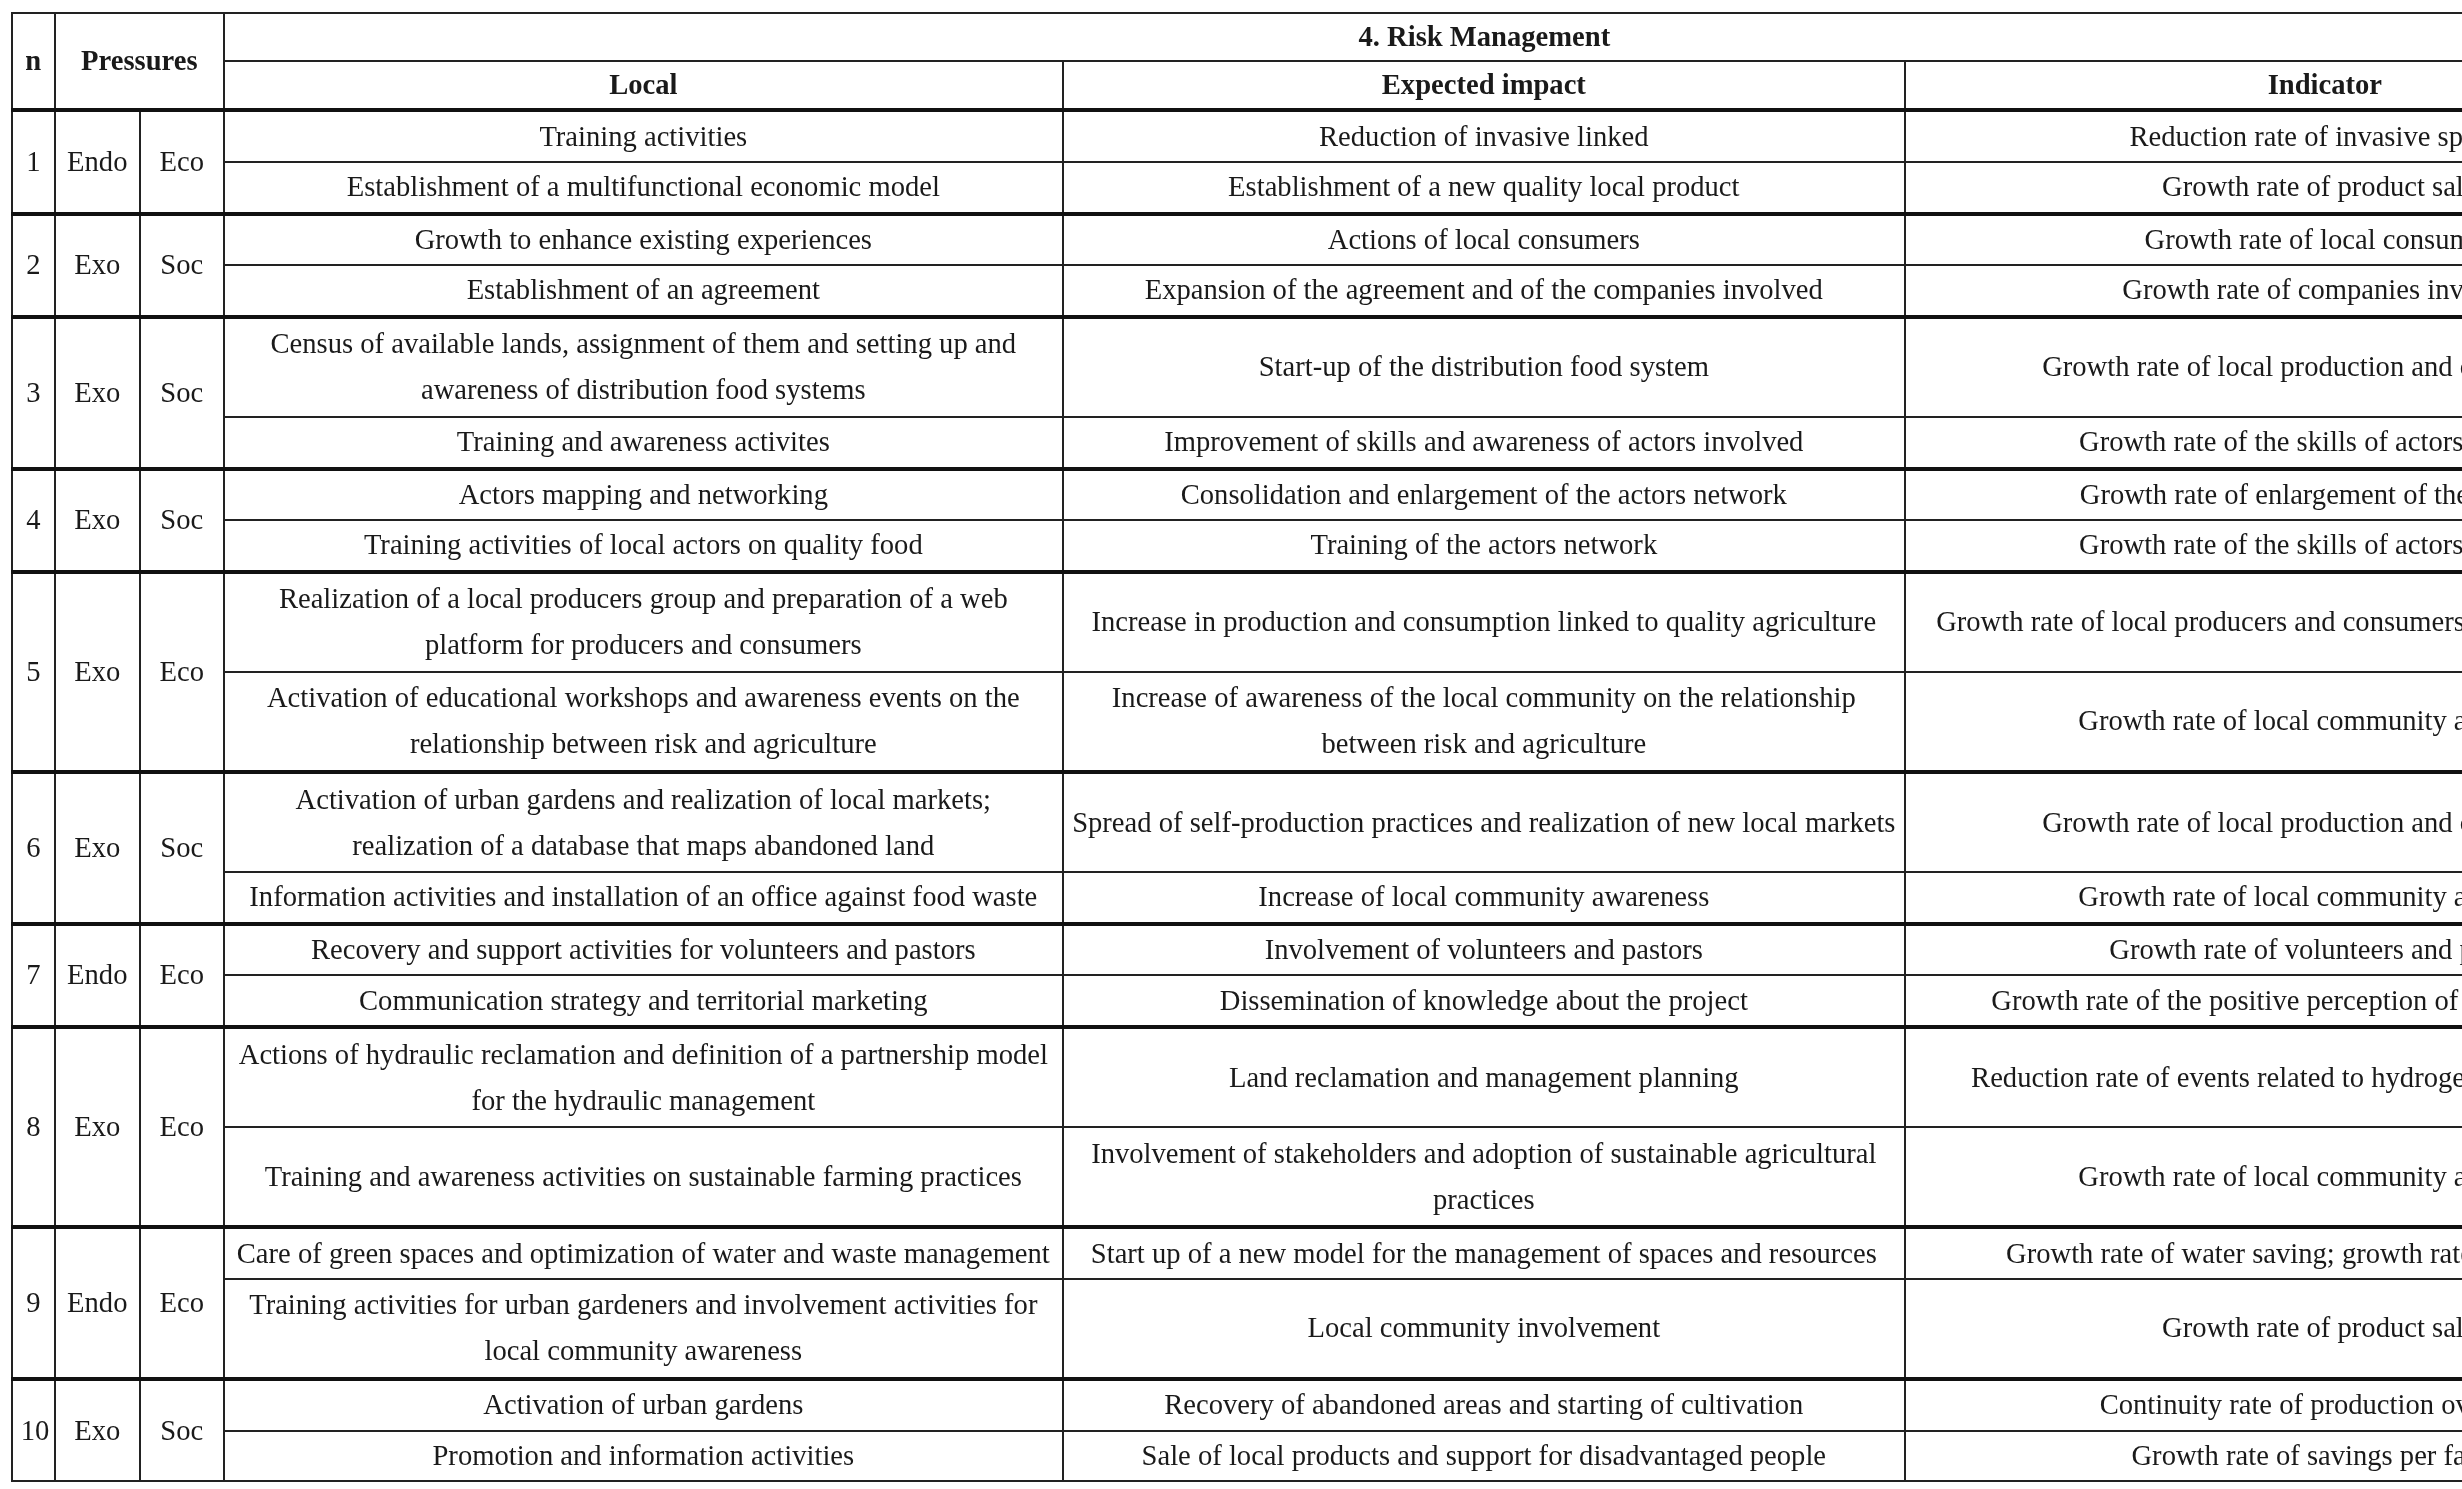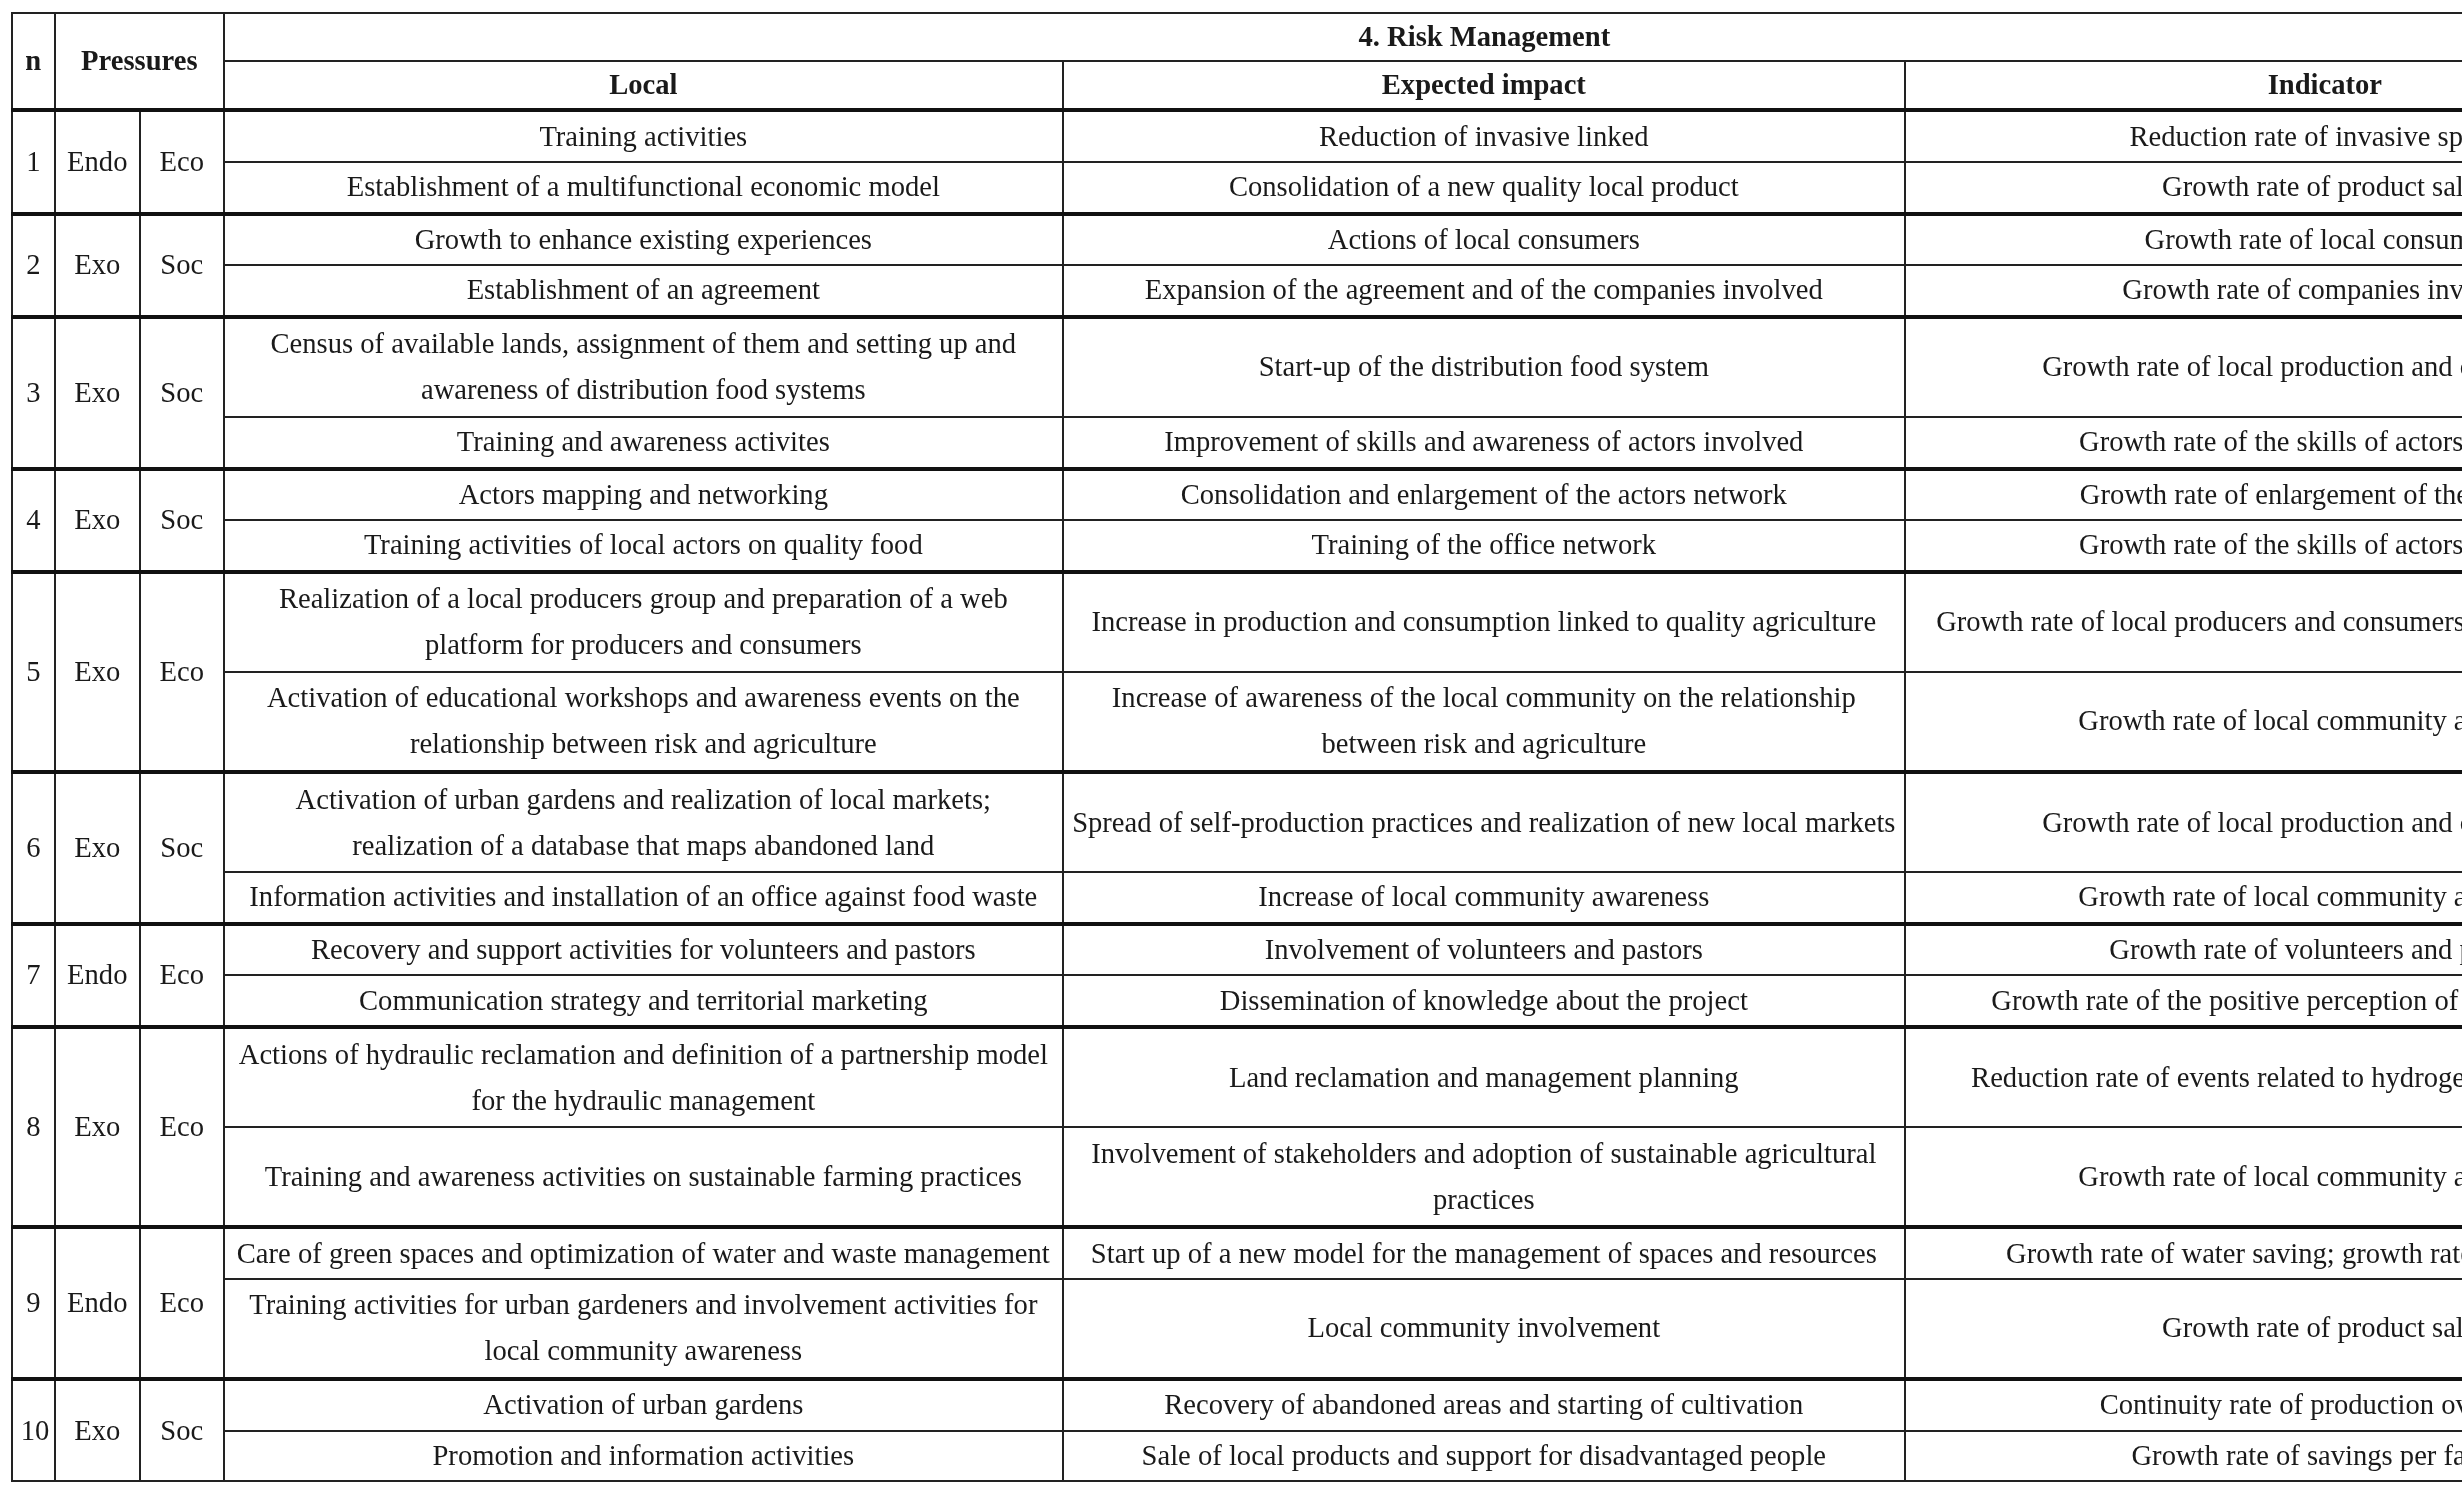--- a/index.html
+++ b/index.html
@@ -41,21 +41,21 @@
       <tr class="group-start">
         <td rowspan="2" class="n">1</td>
         <td rowspan="2">Endo</td>
         <td rowspan="2">Eco</td>
         <td>Training activities</td>
         <td>Reduction of invasive linked</td>
         <td>Reduction rate of invasive species</td>
       </tr>
       <tr>
         <td>Establishment of a multifunctional economic model</td>
-        <td>Consolidation of a new quality local product</td>
+        <td>Establishment of a new quality local product</td>
         <td>Growth rate of product sales</td>
       </tr>
       <tr class="group-start">
         <td rowspan="2" class="n">2</td>
         <td rowspan="2">Exo</td>
         <td rowspan="2">Soc</td>
         <td>Growth to enhance existing experiences</td>
         <td>Actions of local consumers</td>
         <td>Growth rate of local consumers</td>
       </tr>
@@ -80,21 +80,21 @@
       <tr class="group-start">
         <td rowspan="2" class="n">4</td>
         <td rowspan="2">Exo</td>
         <td rowspan="2">Soc</td>
         <td>Actors mapping and networking</td>
         <td>Consolidation and enlargement of the actors network</td>
         <td>Growth rate of enlargement of the network</td>
       </tr>
       <tr>
         <td>Training activities of local actors on quality food</td>
-        <td>Training of the office network</td>
+        <td>Training of the actors network</td>
         <td>Growth rate of the skills of actors involved</td>
       </tr>
       <tr class="group-start">
         <td rowspan="2" class="n">5</td>
         <td rowspan="2">Exo</td>
         <td rowspan="2">Eco</td>
         <td>Realization of a local producers group and preparation of a web platform for producers and consumers</td>
         <td>Increase in production and consumption linked to quality agriculture</td>
         <td>Growth rate of local producers and consumers of quality production</td>
       </tr>

